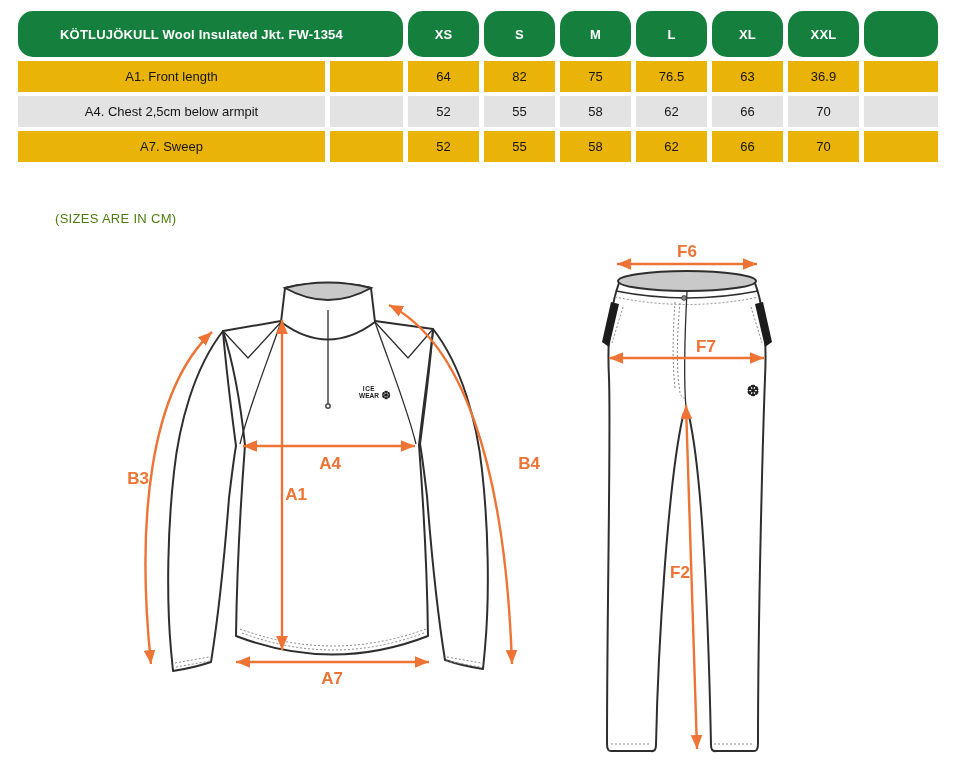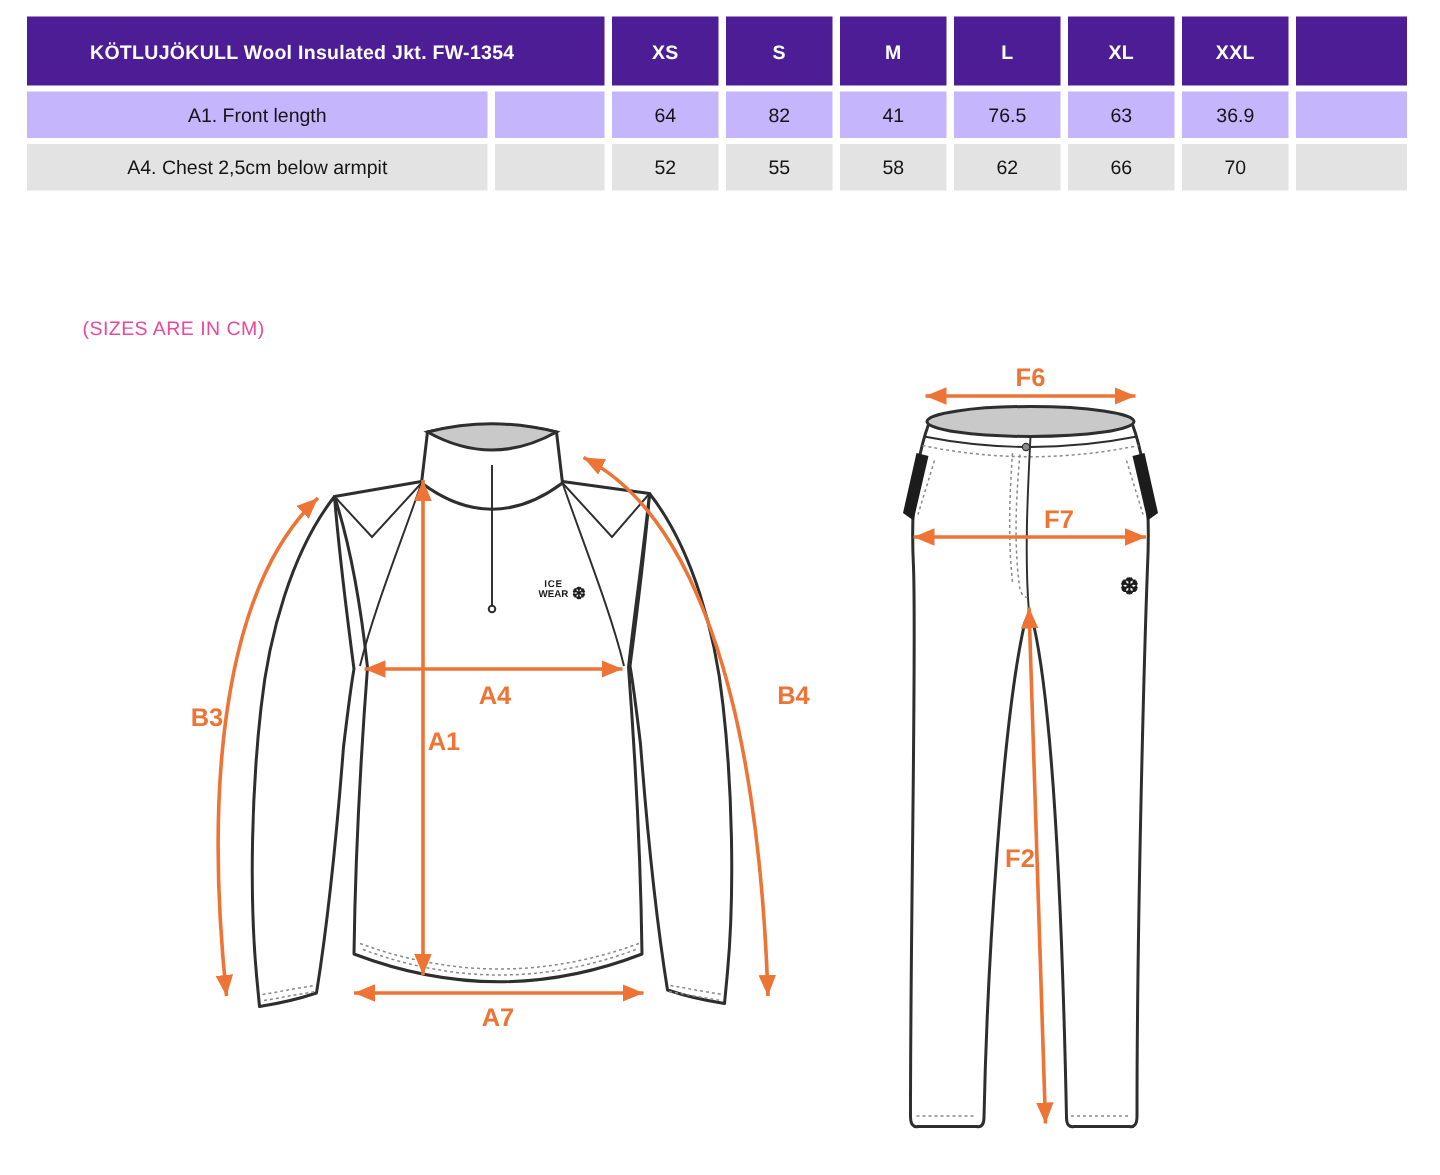--- a/index.html
+++ b/index.html
@@ -8,35 +8,35 @@
     background:#ffffff; font-family:"Liberation Sans", sans-serif;
   }
 
   
   table.size-table {
     position:absolute; left:13px; top:7px;
     border-collapse:separate; border-spacing:5px 4px;
     table-layout:fixed; width:930px;
   }
   table.size-table th {
-    background:#4c1d95; color:#ffffff; font-size:13px; font-weight:bold;
-    height:46px; text-align:center; padding:0; letter-spacing:0.2px;
+    background:#15803d; color:#ffffff; font-size:13px; font-weight:bold;
+    height:46px; text-align:center; padding:0; letter-spacing:0.2px;border-radius:15px;
   }
   table.size-table th.title { text-align:left; padding-left:42px; }
   table.size-table td {
     font-size:13px; color:#151515; text-align:center; height:31px; padding:0;
   }
-  tr.dark  td { background:#c4b5fd; }
+  tr.dark  td { background:#eab308; }
   tr.light td { background:#E3E3E3; }
   td.lbl { text-align:left; padding-left:52px; }
 
   
   .note {
     position:absolute; left:55px; top:211px;
-    color:#ec4899; font-size:13px; letter-spacing:0.3px;
+    color:#4d7c0f; font-size:13px; letter-spacing:0.3px;
   }
 
   
   svg.diagram { position:absolute; left:0; top:230px; }
   .outline { fill:#ffffff; stroke:#2e2e2e; stroke-width:2; stroke-linejoin:round; }
   .seam    { fill:none; stroke:#2e2e2e; stroke-width:1.3; }
   .grayfill{ fill:#C9C9C9; stroke:#2e2e2e; stroke-width:2; }
   .stitch  { fill:none; stroke:#8a8a8a; stroke-width:1; stroke-dasharray:2 2; }
   .dim     { fill:none; stroke:#ED7434; stroke-width:2.4; }
   .dim-label {
@@ -72,28 +72,39 @@
       <th>XXL</th>
       <th></th>
     </tr>
   </thead>
   <tbody>
     <tr class="dark">
       <td class="lbl">A1. Front length</td>
       <td></td>
       <td>64</td>
       <td>82</td>
-      <td>41</td>
+      <td>75</td>
       <td>76.5</td>
       <td>63</td>
       <td>36.9</td>
       <td></td>
     </tr>
     <tr class="light">
       <td class="lbl">A4. Chest 2,5cm below armpit</td>
+      <td></td>
+      <td>52</td>
+      <td>55</td>
+      <td>58</td>
+      <td>62</td>
+      <td>66</td>
+      <td>70</td>
+      <td></td>
+    </tr>
+    <tr class="dark">
+      <td class="lbl">A7. Sweep</td>
       <td></td>
       <td>52</td>
       <td>55</td>
       <td>58</td>
       <td>62</td>
       <td>66</td>
       <td>70</td>
       <td></td>
     </tr>
   </tbody>

